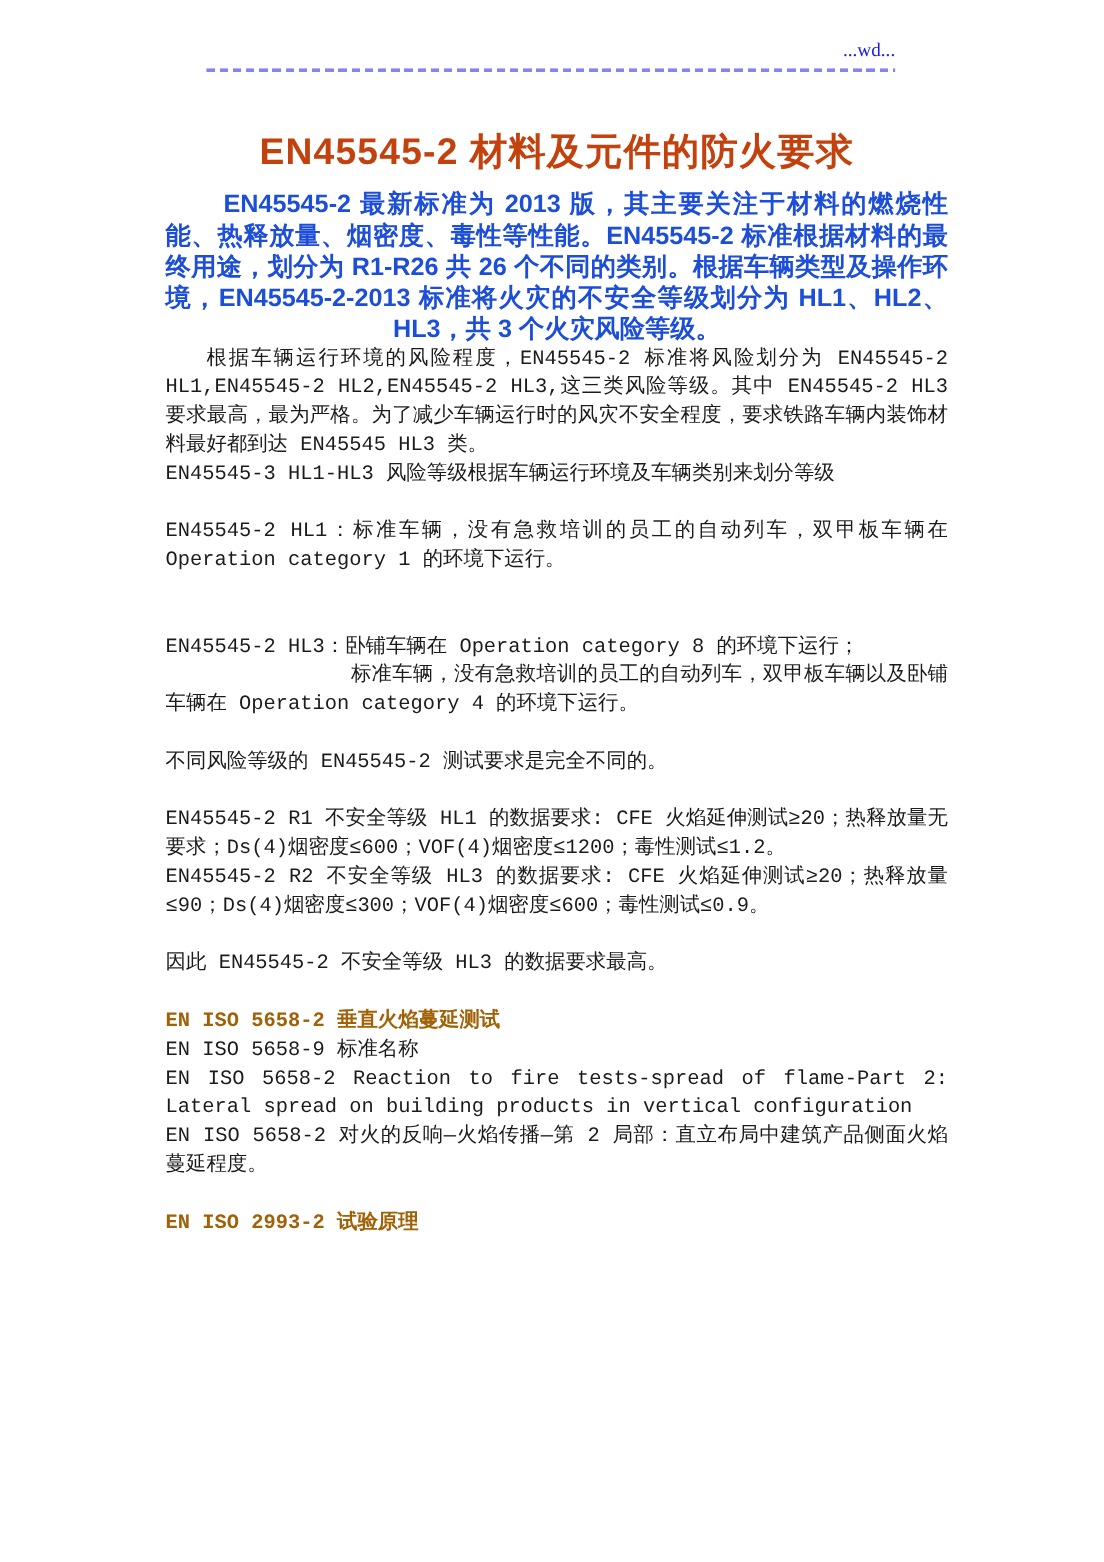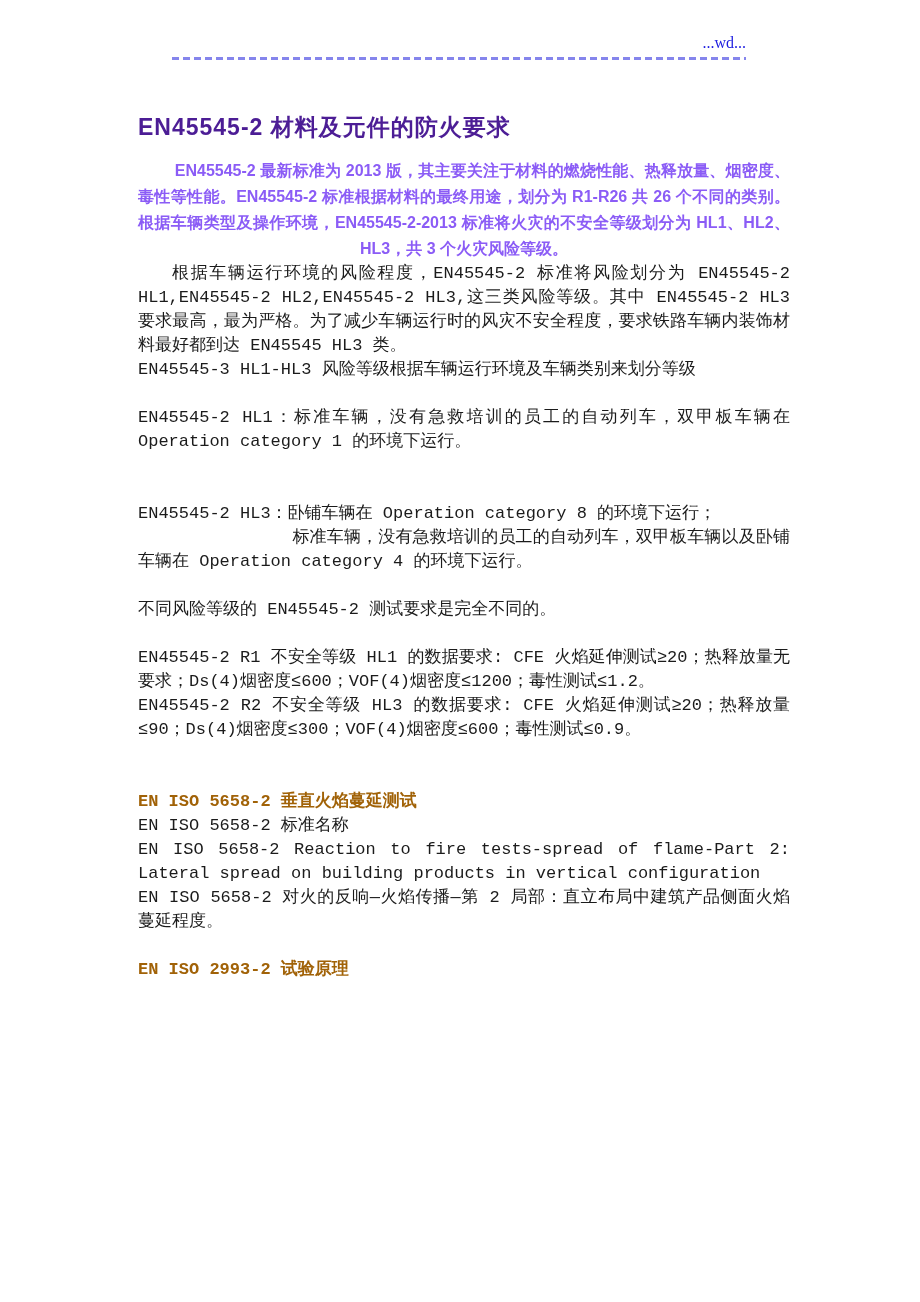--- a/index.html
+++ b/index.html
@@ -33,33 +33,33 @@
   }
   .content {
     position: absolute;
     top: 112px;
     left: 138px;
     width: 652px;
   }
   .doc-title {
     margin: 0 0 16px 0;
     font-family: "Liberation Sans", "DejaVu Sans", sans-serif;
-    font-size: 23px;
+    font-size: 31px;
     line-height: 30px;
     font-weight: bold;
-    color: #4c1d95;
-    text-align: left;
+    color: #c2410c;
+    text-align: center;
     letter-spacing: 1px;
   }
   p { margin: 0; }
   .intro {
     font-family: "Liberation Sans", "DejaVu Sans", sans-serif;
     font-weight: 600;
-    color: #8b5cf6;
-    font-size: 16px;
+    color: #1d4ed8;
+    font-size: 21px;
     line-height: 26px;
     text-align: justify;
     text-align-last: center;
     text-indent: 2.3em;
   }
   .body-text {
     font-size: 17px;
     line-height: 24px;
     text-align: justify;
     white-space: pre-wrap;
@@ -103,25 +103,26 @@
 
     <p class="body-text">不同风险等级的 EN45545-2 测试要求是完全不同的。</p>
 
     <div class="gap"></div>
 
     <p class="body-text">EN45545-2 R1 不安全等级 HL1 的数据要求: CFE 火焰延伸测试≥20；热释放量无要求；Ds(4)烟密度≤600；VOF(4)烟密度≤1200；毒性测试≤1.2。</p>
     <p class="body-text">EN45545-2 R2 不安全等级 HL3 的数据要求: CFE 火焰延伸测试≥20；热释放量≤90；Ds(4)烟密度≤300；VOF(4)烟密度≤600；毒性测试≤0.9。</p>
 
     <div class="gap"></div>
 
+    <p class="body-text">因此 EN45545-2 不安全等级 HL3 的数据要求最高。</p>
 
     <div class="gap"></div>
 
     <p class="body-text bold-head">EN ISO 5658-2 垂直火焰蔓延测试</p>
-    <p class="body-text">EN ISO 5658-2 标准名称</p>
+    <p class="body-text">EN ISO 5658-9 标准名称</p>
     <p class="body-text">EN ISO 5658-2 Reaction to fire tests-spread of flame-Part 2: Lateral spread on building products in vertical configuration</p>
     <p class="body-text">EN ISO 5658-2 对火的反响—火焰传播—第 2 局部：直立布局中建筑产品侧面火焰蔓延程度。</p>
 
     <div class="gap"></div>
 
     <p class="body-text bold-head">EN ISO 2993-2 试验原理</p>
 
   </div>
 </div>
 

